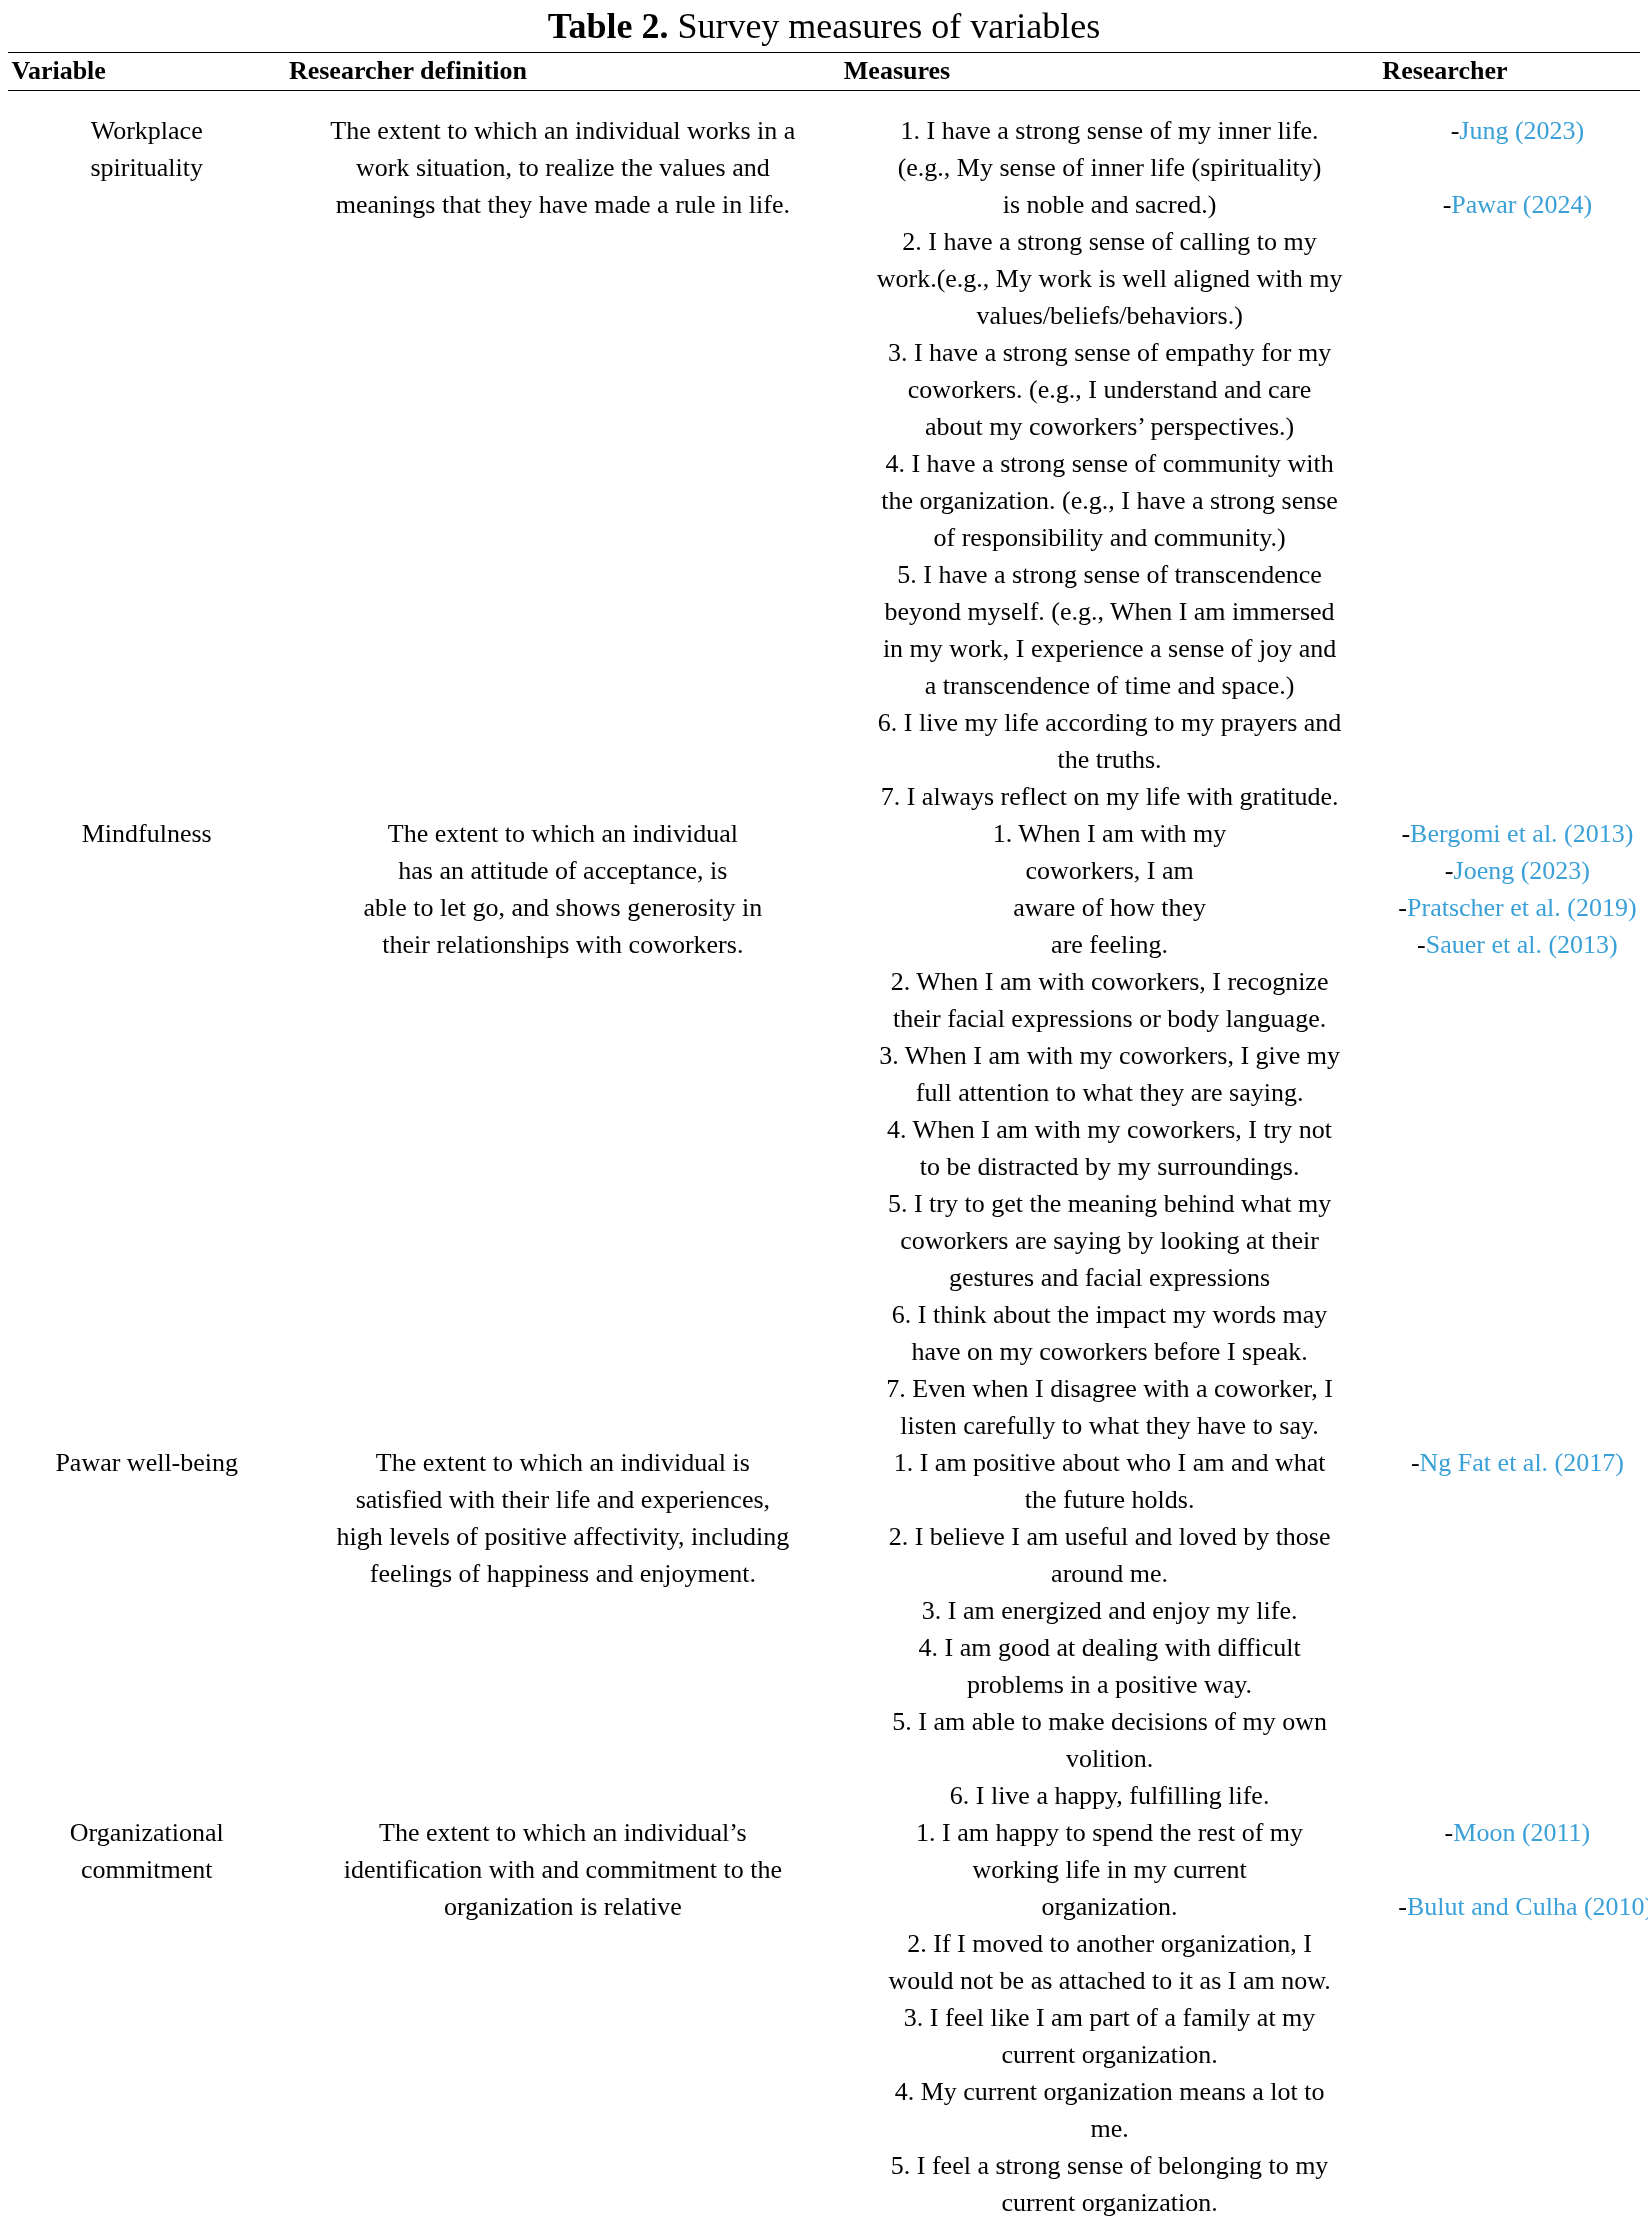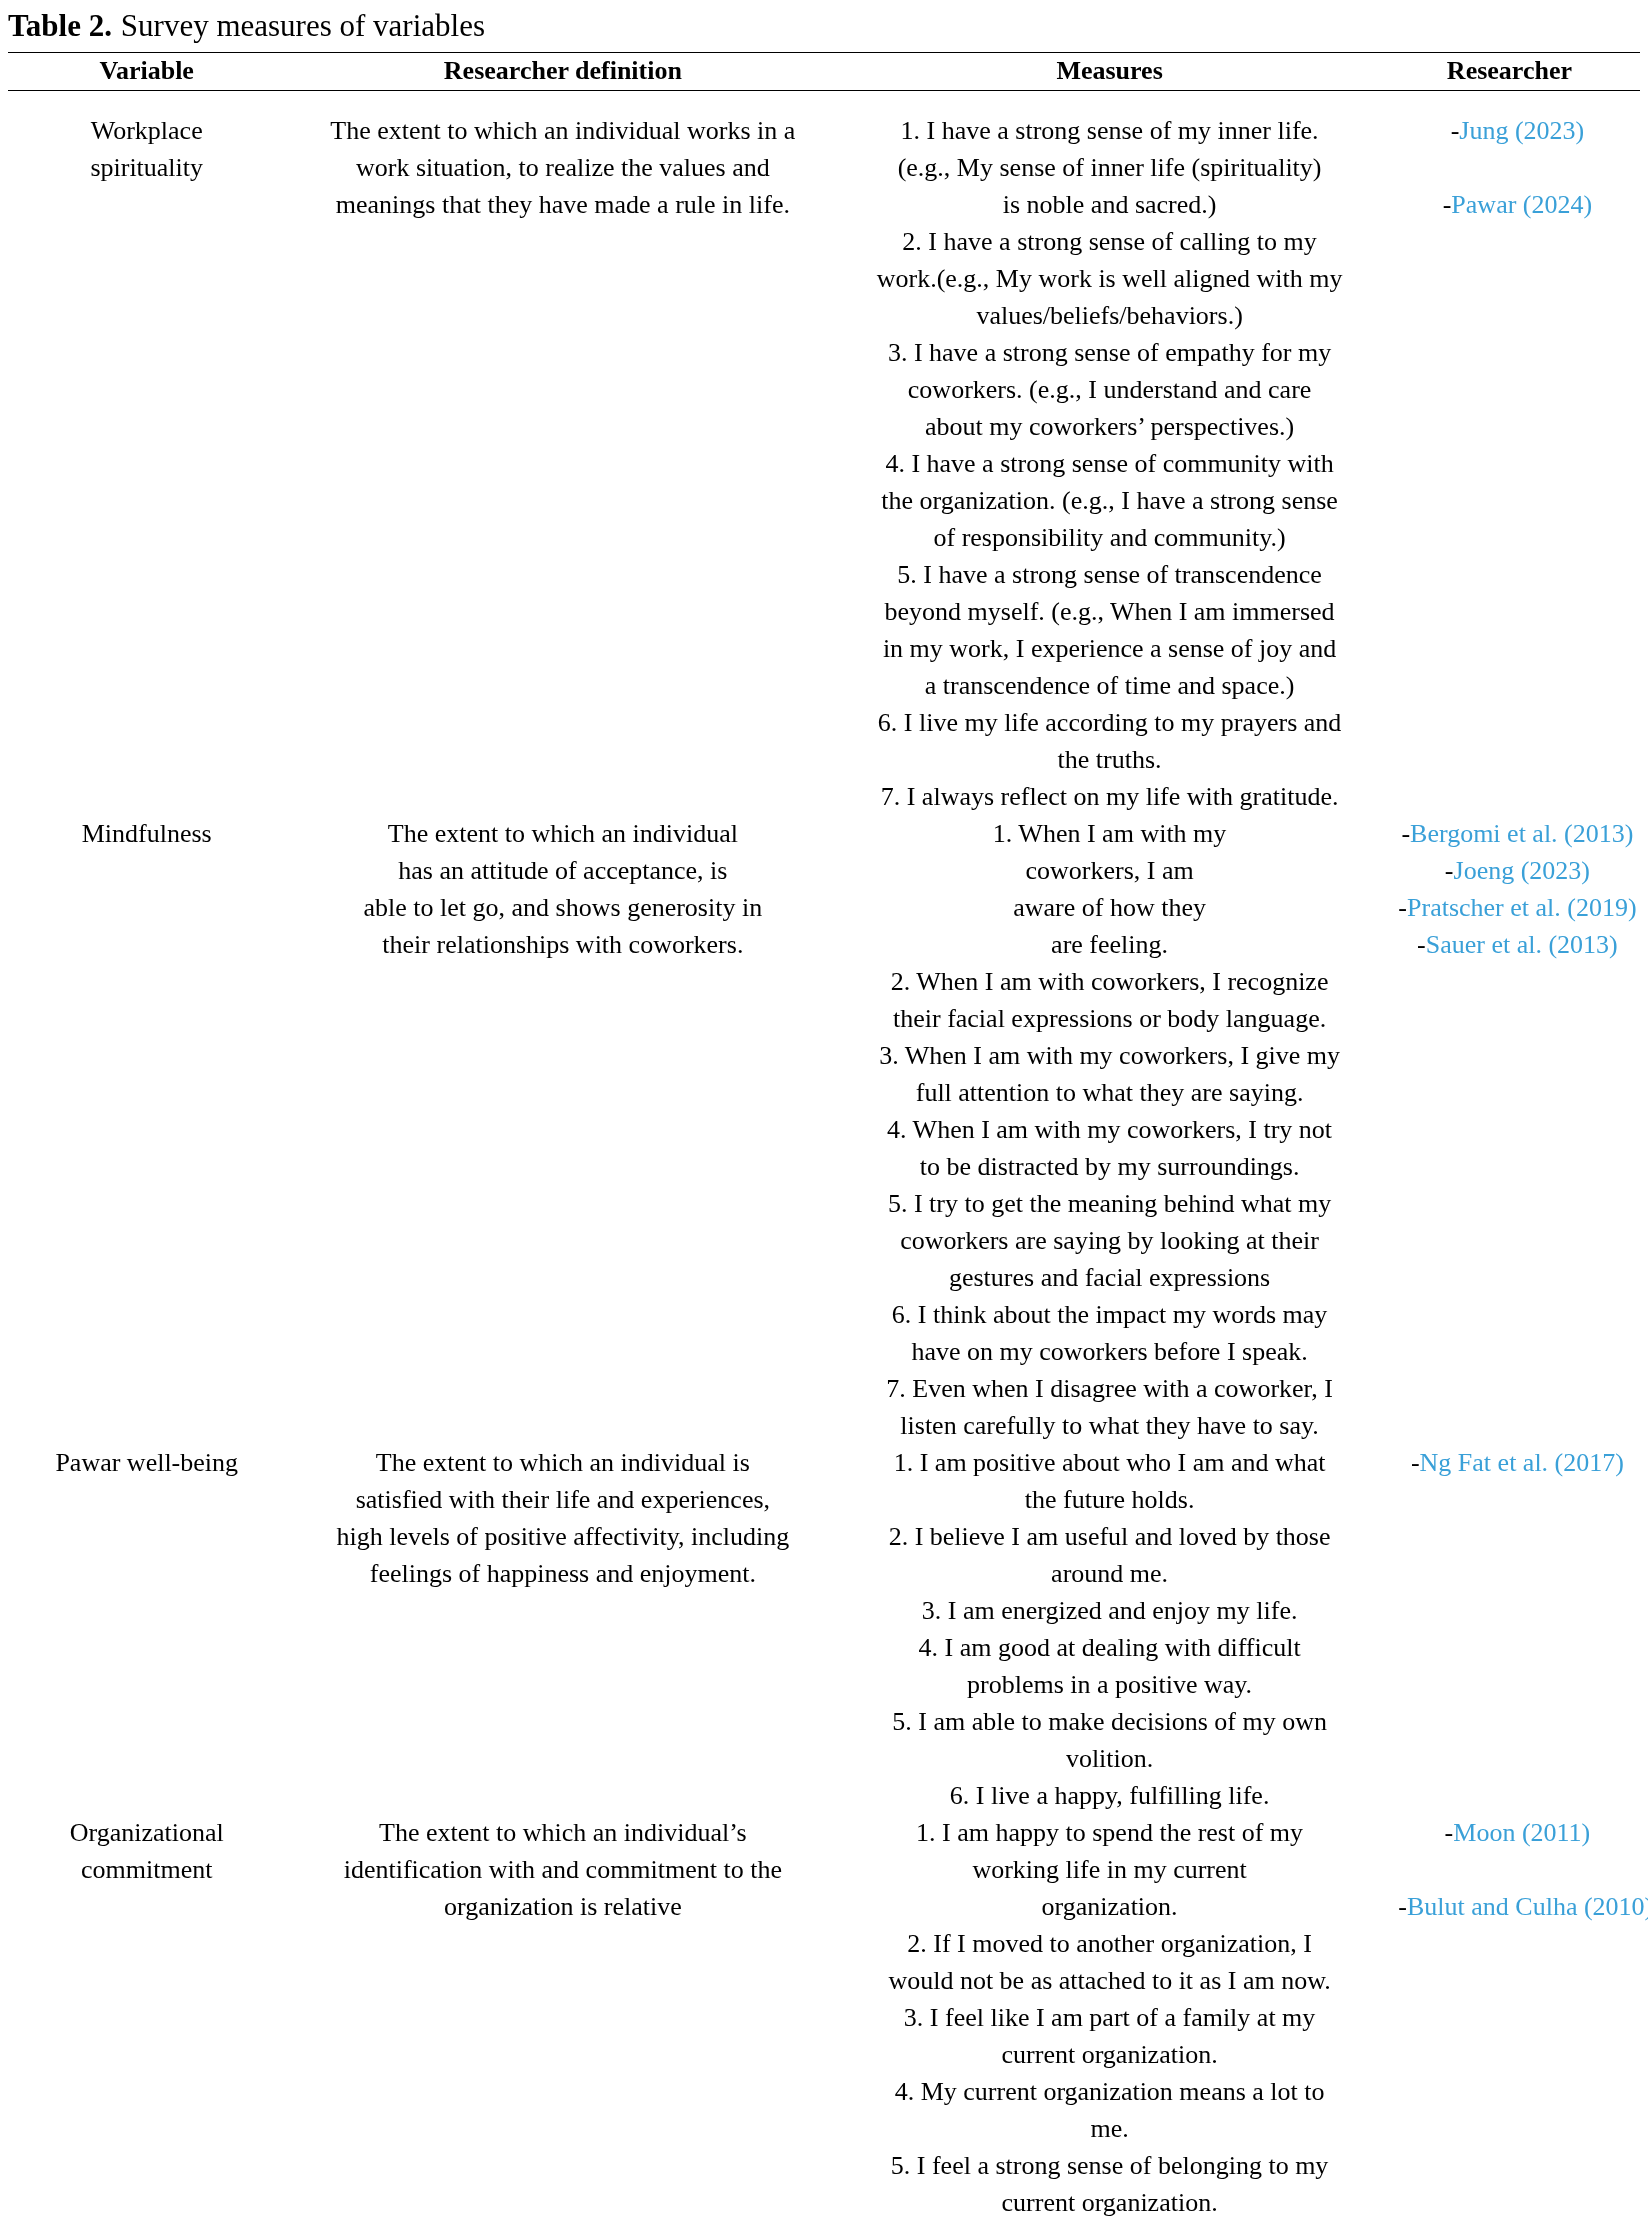--- a/index.html
+++ b/index.html
@@ -7,37 +7,37 @@
   body {
     width: 1648px;
     min-height: 2239px;
     margin: 0 auto;
     font-family: "Liberation Serif", "DejaVu Serif", serif;
     color: #000;
     font-size: 26px;
   }
   .page { padding: 7px 8px 3.5px 8px; }
   .caption {
-    text-align: left;
-    font-size: 31px;
+    text-align: center;
+    font-size: 36px;
     padding: 1.8px 0 8.9px 0;
     line-height: 34px;
   }
   .caption .cap-label { font-weight: bold; }
   .caption .cap-text { margin-left: 8.9px; }
   table.survey {
     width: 100%;
     table-layout: fixed;
     border-collapse: collapse;
     border-top: 1.8px solid #000;
     border-bottom: 2.7px solid #000;
   }
   thead th {
     font-weight: bold;
-    text-align: center;
+    text-align: left;
     font-size: 26px;
     line-height: 30px;
     padding: 3.5px 3.5px;
     border-bottom: 1.8px solid #000;
     overflow: visible;
   }
   .col-variable   { width: 17%; }
   .col-definition { width: 34%; }
   .col-measures   { width: 33%; }
   .col-researcher { width: 16%; margin-top: 32px; }

